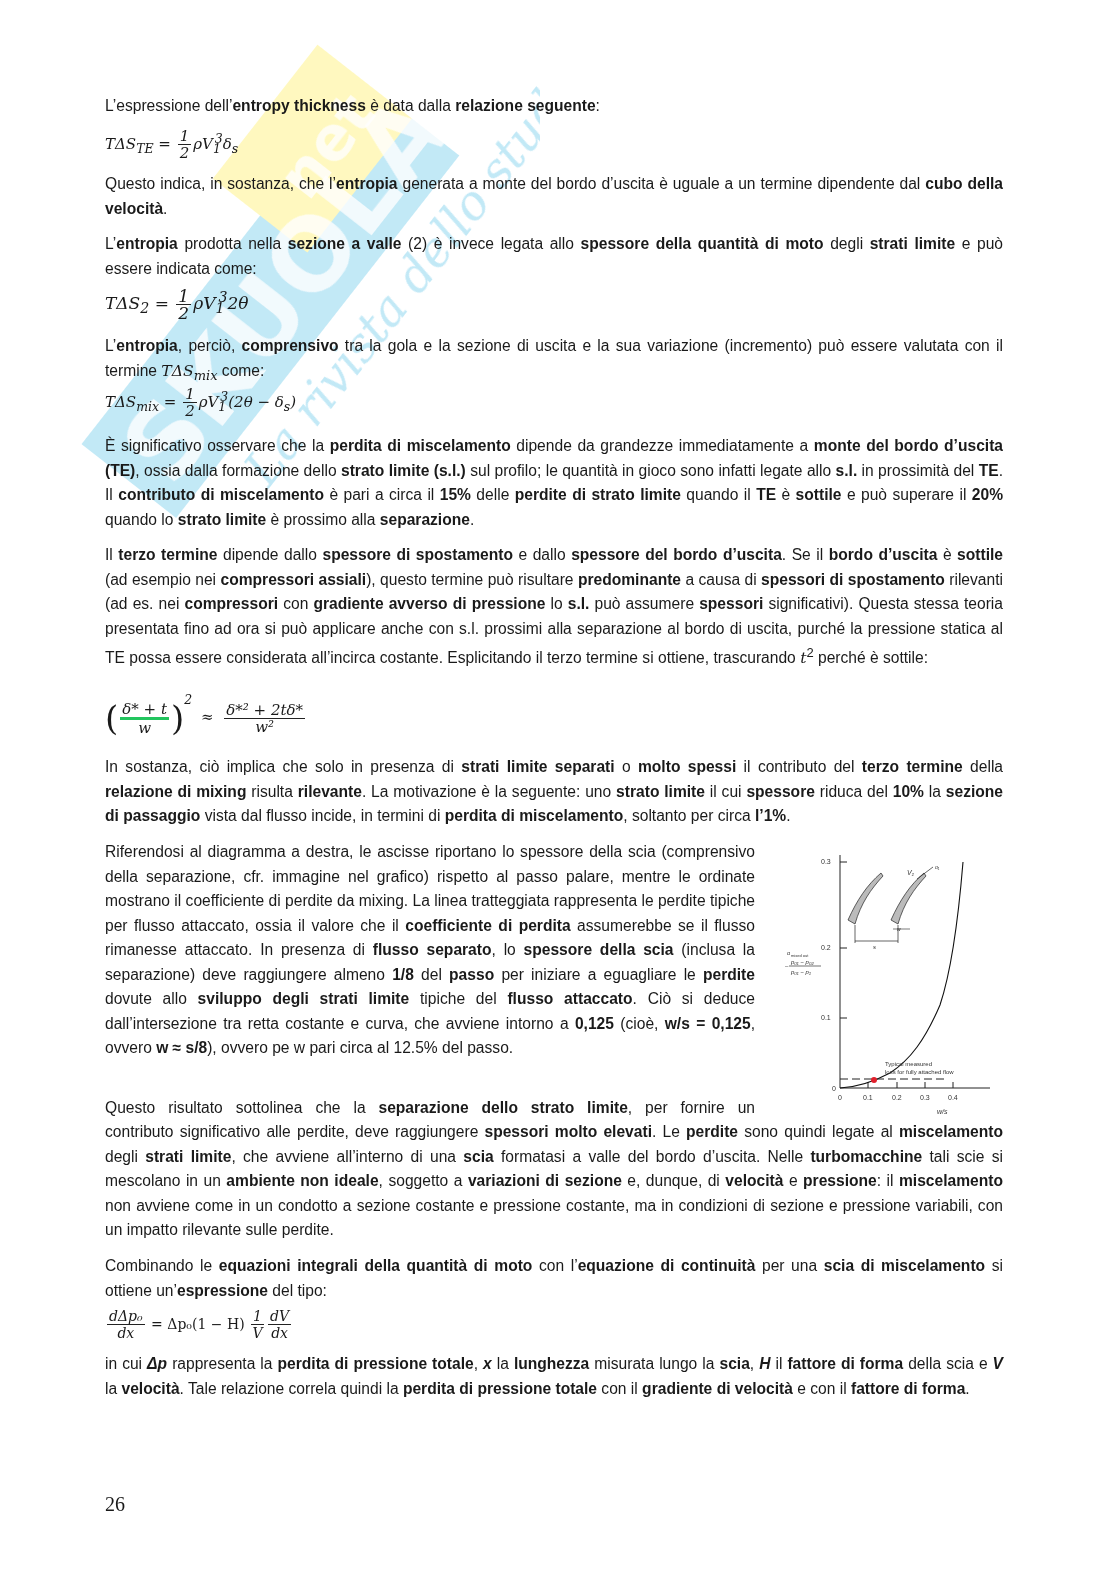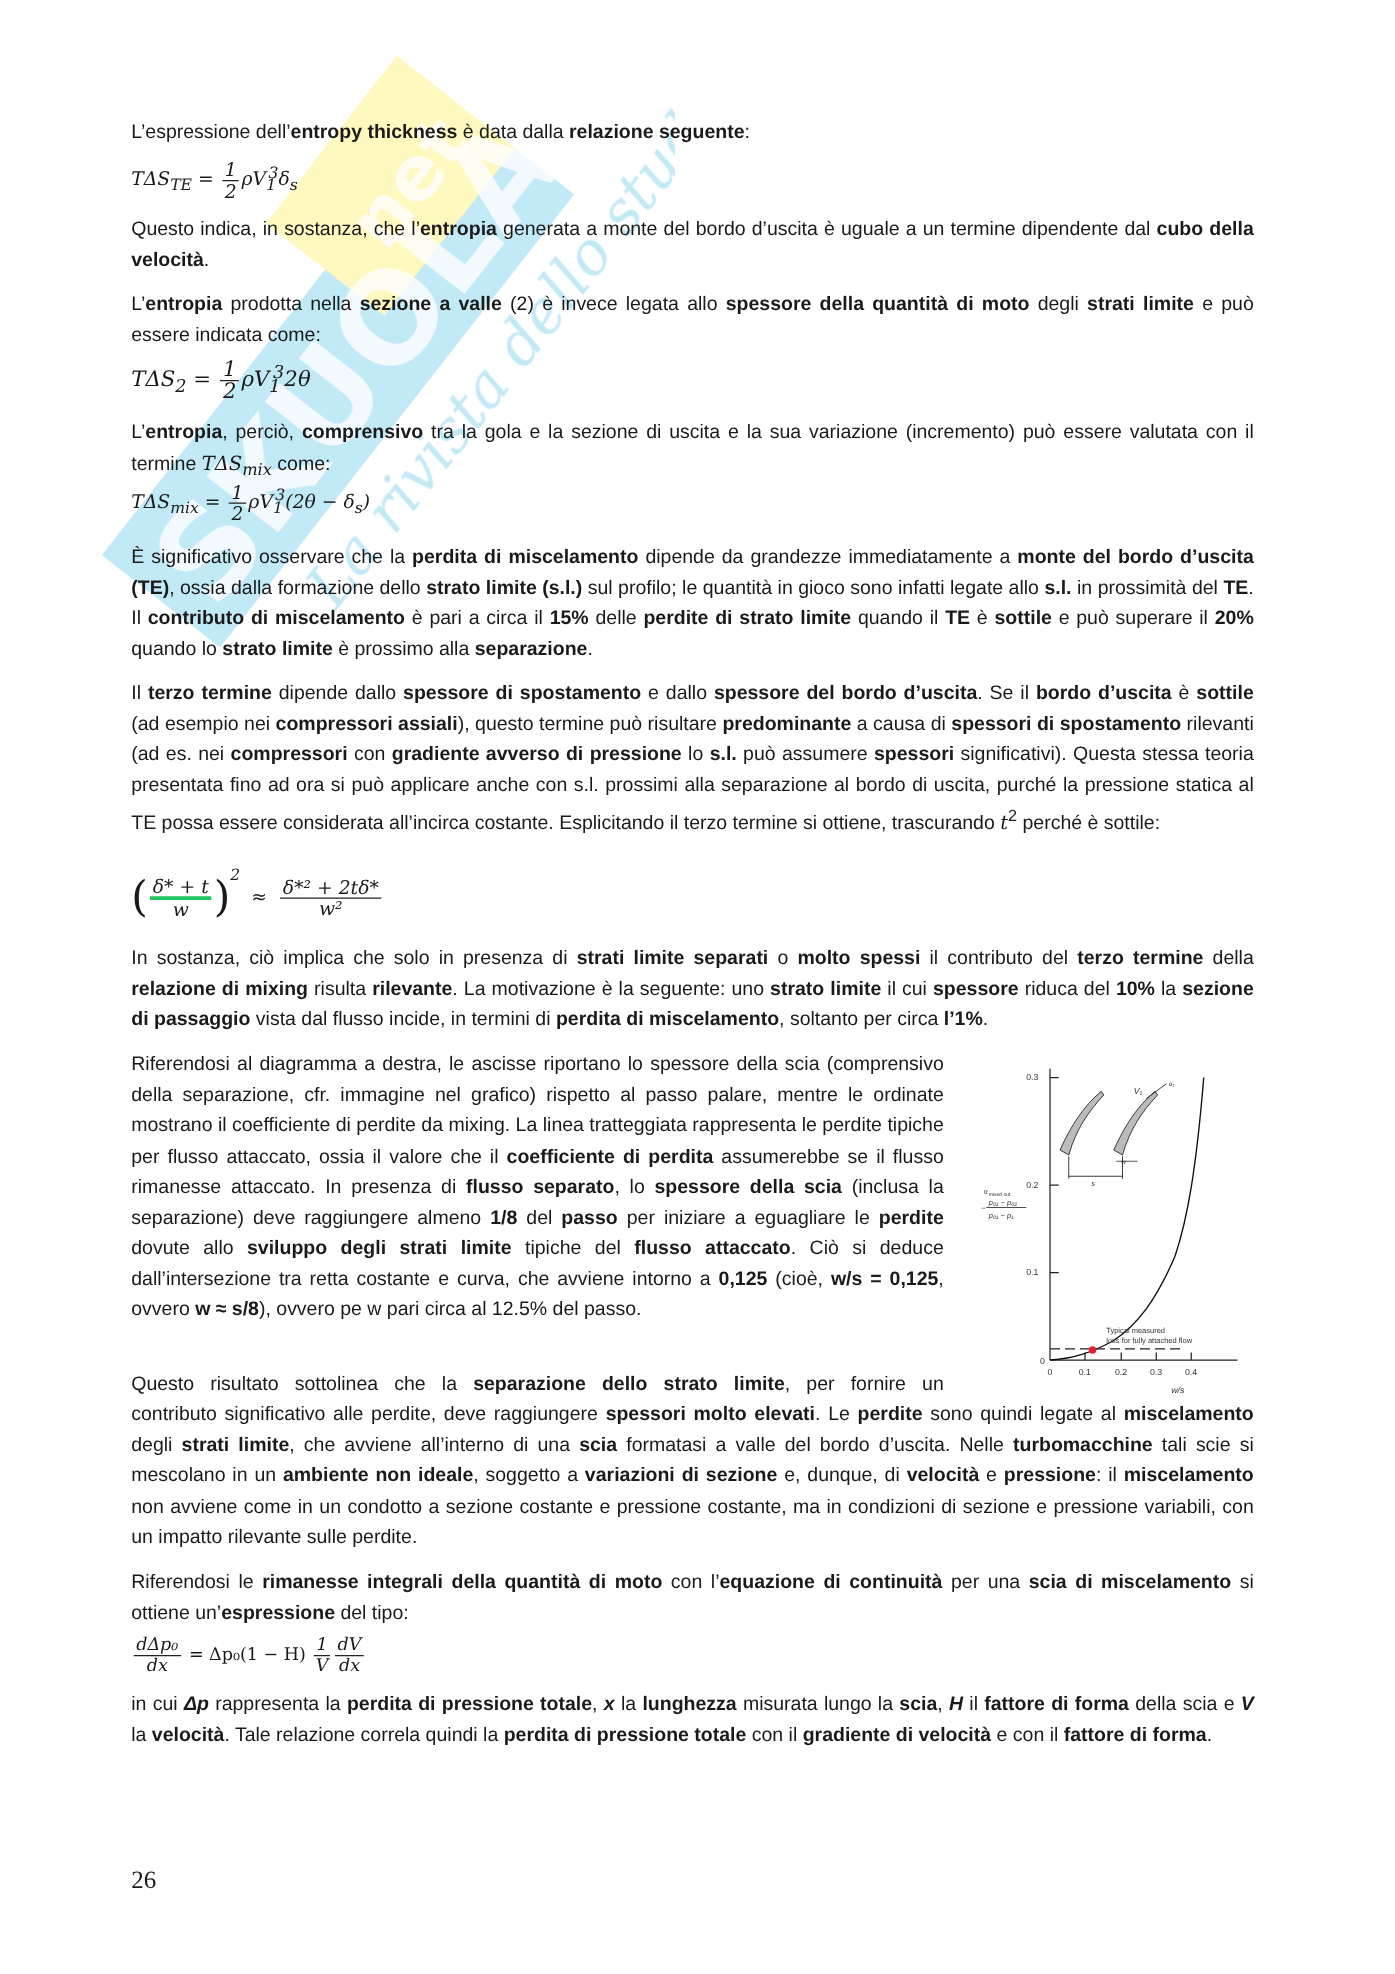--- a/index.html
+++ b/index.html
@@ -102,21 +102,21 @@
   </p>
 
   <p class="txt abs narrow" style="top:1096px;text-align:justify;text-align-last:justify">
     <span>Questo risultato sottolinea che la </span><b>separazione dello strato limite</b><span>, per fornire un</span>
   </p>
   <p class="txt abs" style="top:1120px;width:898px">
     <span>contributo significativo alle perdite, deve raggiungere </span><b>spessori molto elevati</b><span>. Le </span><b>perdite</b><span> sono quindi legate al </span><b>miscelamento</b><span> degli </span><b>strati limite</b><span>, che avviene all’interno di una </span><b>scia</b><span> formatasi a valle del bordo d’uscita. Nelle </span><b>turbomacchine</b><span> tali scie si mescolano in un </span><b>ambiente non ideale</b><span>, soggetto a </span><b>variazioni di sezione</b><span> e, dunque, di </span><b>velocità</b><span> e </span><b>pressione</b><span>: il </span><b>miscelamento</b><span> non avviene come in un condotto a sezione costante e pressione costante, ma in condizioni di sezione e pressione variabili, con un impatto rilevante sulle perdite.</span>
   </p>
 
   <p class="txt abs" style="top:1254px;width:898px">
-    <span>Riferendosi le </span><b>rimanesse integrali della quantità di moto</b><span> con l’</span><b>equazione di continuità</b><span> per una </span><b>scia di miscelamento</b><span> si ottiene un’</span><b>espressione</b><span> del tipo:</span>
+    <span>Combinando le </span><b>equazioni integrali della quantità di moto</b><span> con l’</span><b>equazione di continuità</b><span> per una </span><b>scia di miscelamento</b><span> si ottiene un’</span><b>espressione</b><span> del tipo:</span>
   </p>
 
   <div class="eq" style="top:1308px;font-size:14px">
     <span class="frac">
         <span class="num">dΔp₀</span>
         <span class="den">dx</span>
       </span>
     <span style="font-style:normal">= Δp₀(1 − H)</span>
     <span class="frac">
         <span class="num">1</span>

